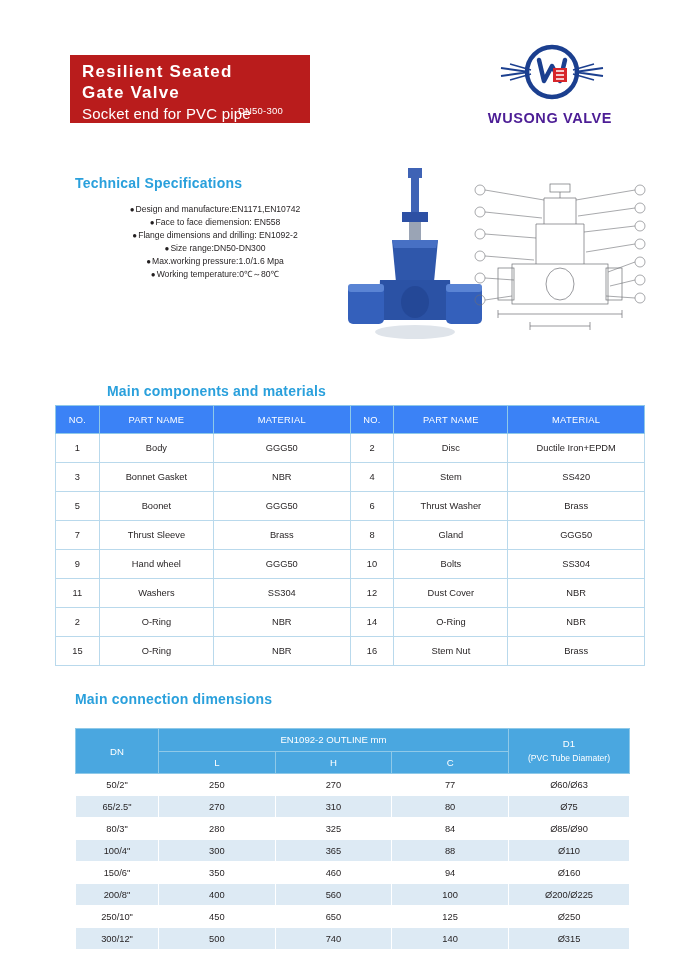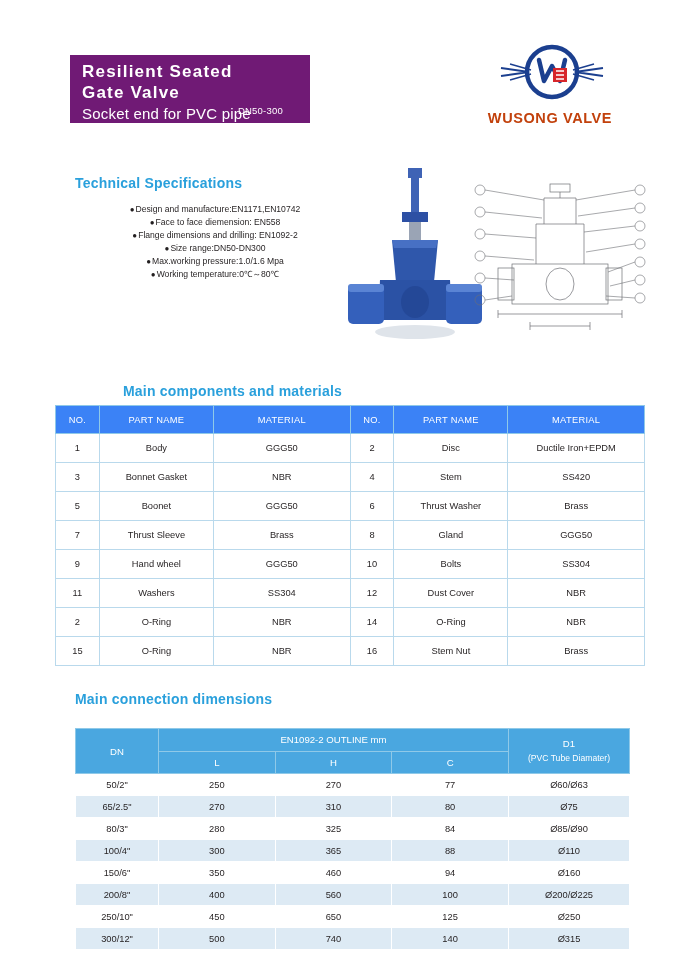--- a/index.html
+++ b/index.html
@@ -28,21 +28,21 @@
     left: 0; top: 0;
     width: 700px;
     height: 160px;
   }
   .title-block {
     position: absolute;
     left: 70px;
     top: 55px;
     width: 240px;
     height: 68px;
-    background: #701a75;
+    background: #b91c1c;
   }
   .title-line1 {
     position: absolute;
     left: 12px;
     top: 6px;
     font-size: 17px;
     font-weight: bold;
     letter-spacing: 1.2px;
     color: #ffffff;
     line-height: 21px;
@@ -81,34 +81,34 @@
     height: 66px;
   }
   .logo-text {
     position: absolute;
     left: 0;
     top: 68px;
     width: 190px;
     text-align: center;
     font-size: 14.5px;
     font-weight: bold;
-    color: #c2410c;
+    color: #4c1d95;
     letter-spacing: 0.6px;
   }
 
   
   .sec-heading {
     position: absolute;
     font-size: 14px;
     color: #2aa0dc;
     font-weight: bold;
     letter-spacing: 0.2px;
   }
   #tech-spec-heading { left: 75px; top: 175px; }
-  #main-components-heading { left: 91px; top: 383px; padding-left: 32px; }
+  #main-components-heading { left: 75px; top: 383px; padding-left: 32px; }
   #main-dimensions-heading { left: 75px; top: 691px; }
 
   
   .spec-list {
     position: absolute;
     left: 75px;
     top: 203px;
     width: 280px;
   }
   .spec-item {

